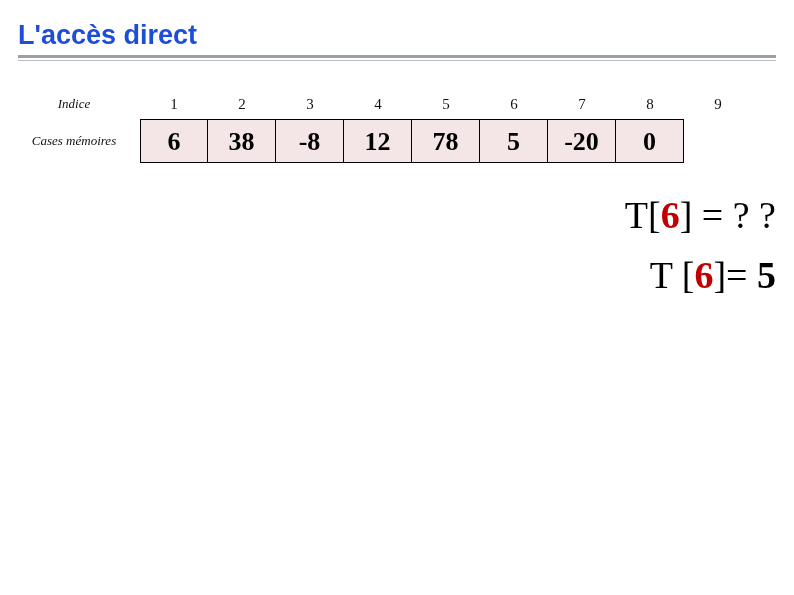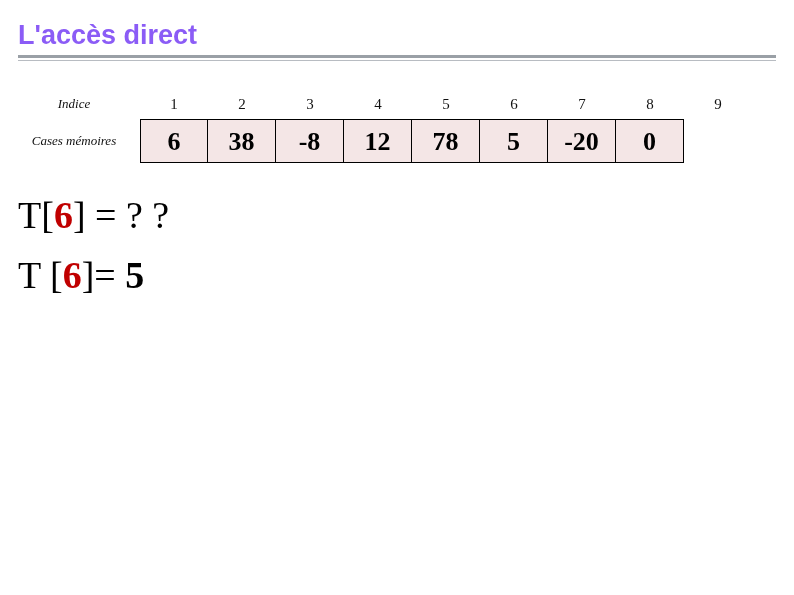--- a/index.html
+++ b/index.html
@@ -12,21 +12,21 @@
     position: relative;
     overflow: hidden;
   }
   .slide {
     padding: 20px 18px 0 18px;
   }
   .title {
     font-family: Verdana, Arial, sans-serif;
     font-weight: bold;
     font-size: 27px;
-    color: #8b5cf6;
+    color: #1d4ed8;
     margin-bottom: 4px;
   }
   .title-rule {
     margin-top: 2px;
     margin-bottom: 34px;
   }
   .title-rule .r1 {
     height: 3px;
     background: #9aa0a6;
     backdrop-filter: none;
@@ -111,21 +111,21 @@
     font-size: 26px;
     font-weight: bold;
     border: 1px solid #000;
     background: #f4e6e6;
   }
   .grid .data-row .cell + .cell {
     border-left: none;
   }
   .eqs {
     margin-top: 30px;
-    text-align: left;
+    text-align: right;
   }
   .eq {
     font-size: 38px;
     font-family: Georgia, "Times New Roman", serif;
     margin-bottom: 16px;
   }
   .eq .red {
     color: #c00000;
     font-weight: bold;
   }

